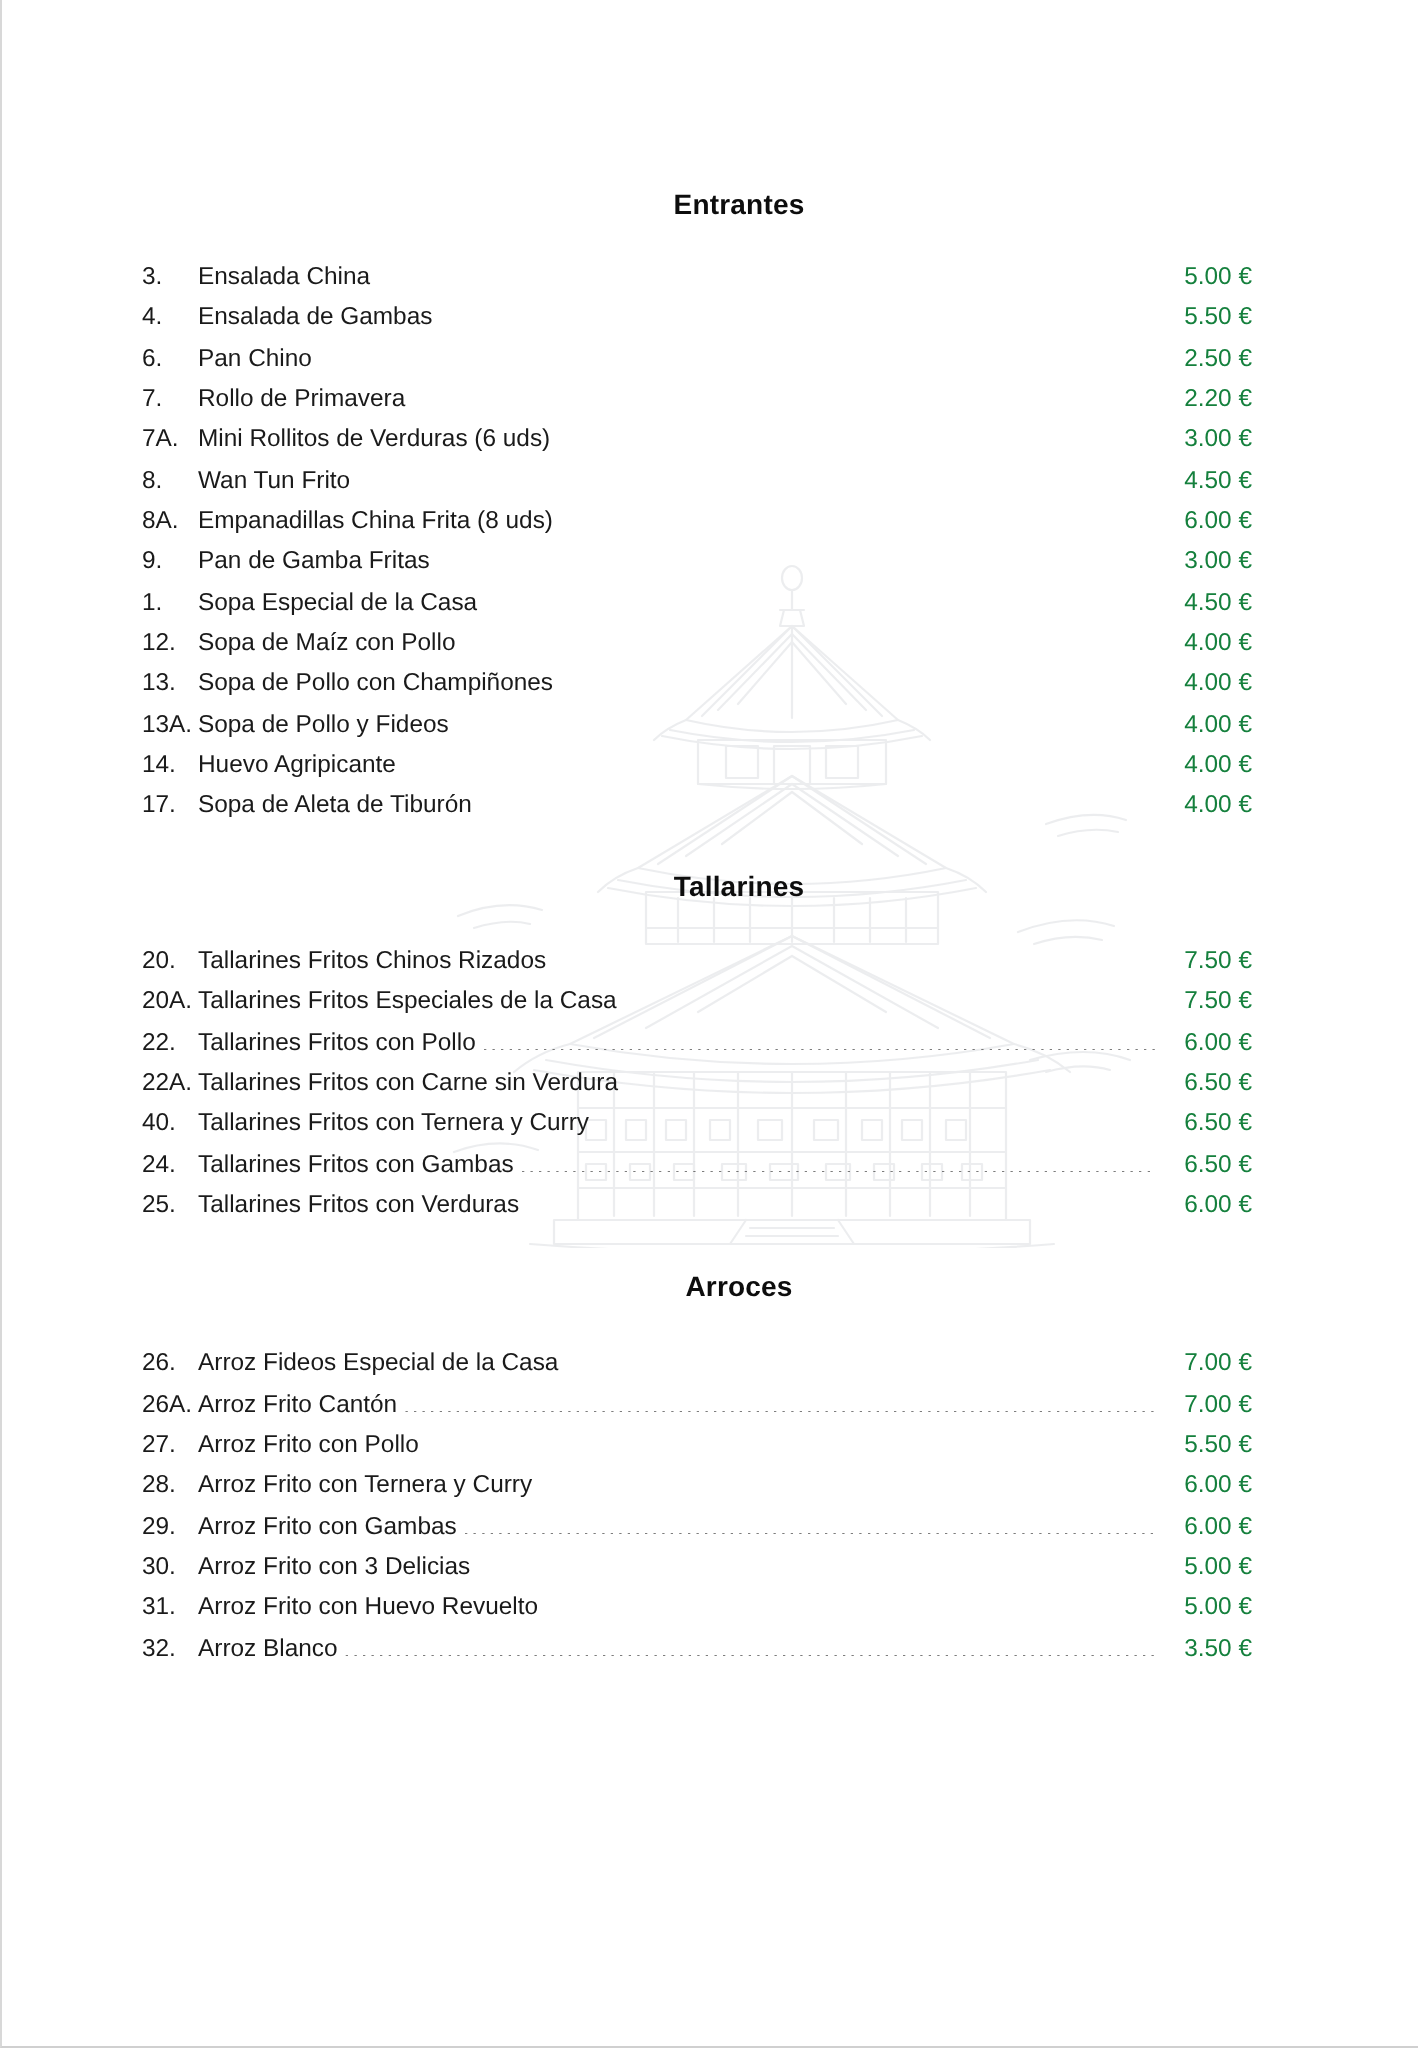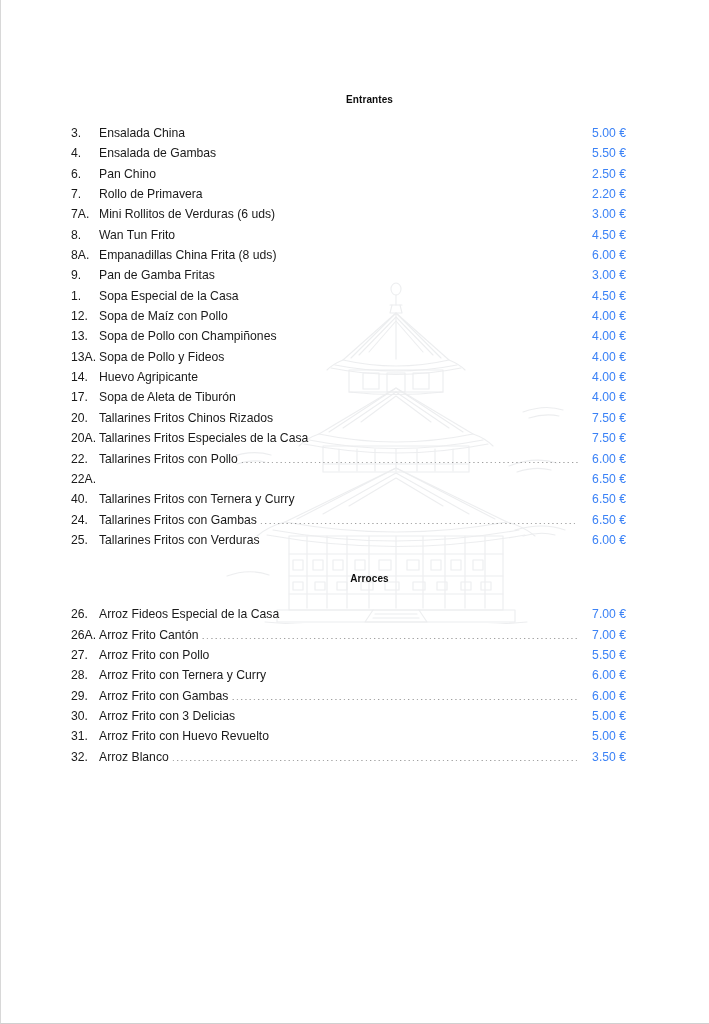--- a/index.html
+++ b/index.html
@@ -41,21 +41,21 @@
     z-index: 2;
     padding: 0 84px 0 70px;
     box-sizing: border-box;
     width: 709px;
   }
 
   .section { margin: 0; }
   .section-title {
     text-align: center;
     font-weight: bold;
-    font-size: 10px;
+    font-size: 14px;
     color: #0d0d0d;
     letter-spacing: 0.1px;
     margin: 0;
     padding-left: 42px;
   }
 
   .sect-entrantes .section-title { padding-top: 94px; padding-bottom: 18px; }
   .sect-tallarines .section-title { padding-top: 22px; padding-bottom: 19px; }
   .sect-arroces   .section-title { padding-top: 23px; padding-bottom: 20px; }
 
@@ -92,21 +92,21 @@
     top: 0;
     white-space: nowrap;
     letter-spacing: 0.9px;
     font-size: 12.2px;
     color: #2b2b2b;
   }
   .item-price {
     flex: 0 0 auto;
     text-align: right;
     min-width: 46px;
-    color: #3b82f6;
+    color: #15803d;
   }
 </style>
 </head>
 <body>
 
 <div class="page">
 
   <div class="watermark">
     <svg viewBox="0 0 346 348" xmlns="http://www.w3.org/2000/svg" fill="none" stroke="#8d949e" stroke-width="1.1" stroke-linecap="round" stroke-linejoin="round">
 
@@ -257,20 +257,21 @@
         <li class="item">
           <span class="item-code">17.</span>
           <span class="item-name">Sopa de Aleta de Tiburón</span>
           <span class="item-leader"></span>
           <span class="item-price">4.00 €</span>
         </li>
       </ul>
     </section>
 
     <section class="section sect-tallarines">
+      <h2 class="section-title">Tallarines</h2>
       <ul class="items">
         <li class="item">
           <span class="item-code">20.</span>
           <span class="item-name">Tallarines Fritos Chinos Rizados</span>
           <span class="item-leader"></span>
           <span class="item-price">7.50 €</span>
         </li>
         <li class="item">
           <span class="item-code">20A.</span>
           <span class="item-name">Tallarines Fritos Especiales de la Casa</span>
@@ -278,20 +279,21 @@
           <span class="item-price">7.50 €</span>
         </li>
         <li class="item">
           <span class="item-code">22.</span>
           <span class="item-name">Tallarines Fritos con Pollo</span>
           <span class="item-leader"></span>
           <span class="item-price">6.00 €</span>
         </li>
         <li class="item">
           <span class="item-code">22A.</span>
+          <span class="item-name">Tallarines Fritos con Carne sin Verdura</span>
           <span class="item-leader"></span>
           <span class="item-price">6.50 €</span>
         </li>
         <li class="item">
           <span class="item-code">40.</span>
           <span class="item-name">Tallarines Fritos con Ternera y Curry</span>
           <span class="item-leader"></span>
           <span class="item-price">6.50 €</span>
         </li>
         <li class="item">

